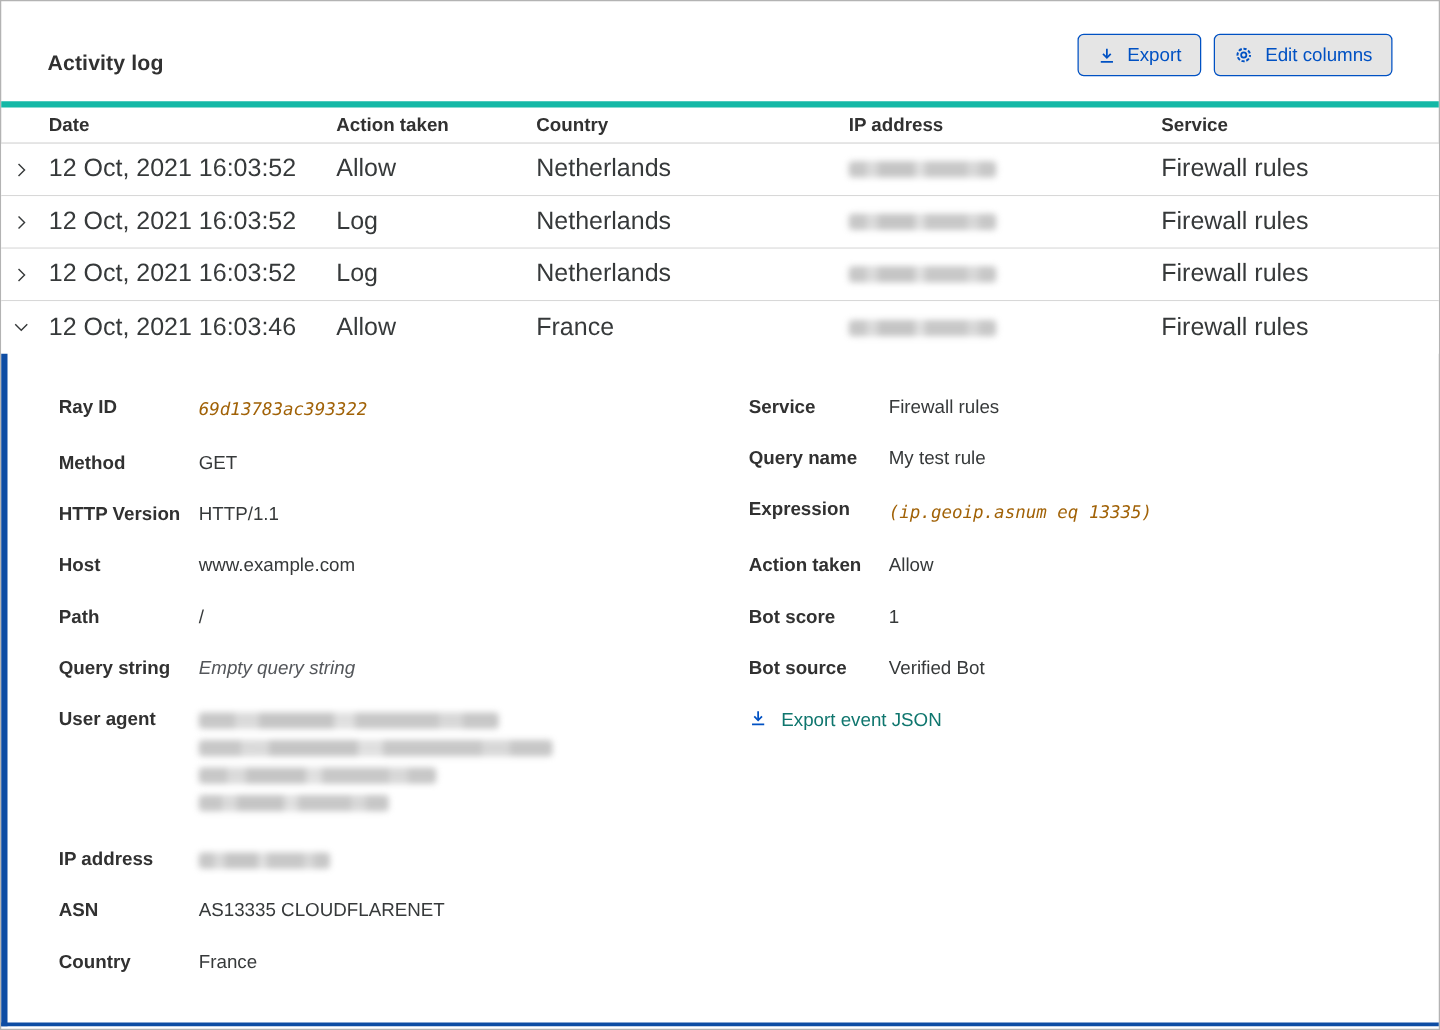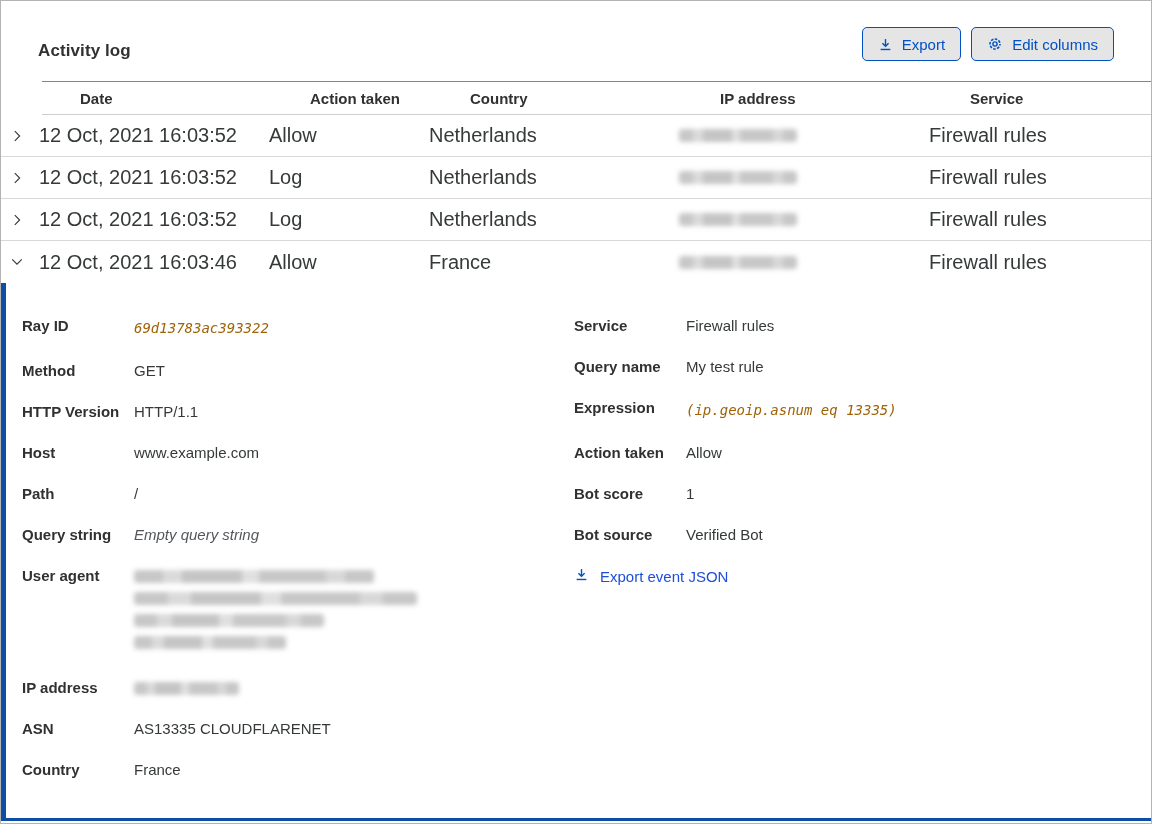--- a/index.html
+++ b/index.html
@@ -50,26 +50,25 @@
   }
   .btn svg { display: block; }
   
   .thead, .row {
     display: grid;
     grid-template-columns: 38px 230px 160px 250px 250px 1fr;
     align-items: center;
   }
   .thead {
     height: 34px;
-    border-top: 1px solid #14b8a6;
+    border-top: 5px solid #14b8a6;
     border-bottom: 1px solid #cfcfcf;
     font-weight: 700;
     font-size: 15px;
     color: #313131;
-    margin-left: 41px;
   }
   .row {
     height: 42px;
     border-bottom: 1px solid #d8d8d8;
     font-size: 20px;
     cursor: pointer;
     background: #fff;
   }
   .row.expanded { border-bottom: none; }
   .cell-chev {
@@ -87,21 +86,21 @@
     filter: blur(2.5px);
   }
   .blur-ip { width: 118px; }
   .blur-line { margin-bottom: 9px; }
   
   .detail {
     flex: 1 1 auto;
     border-left: 5px solid #0e4da4;
     border-bottom: 3px solid #0e4da4;
     margin-bottom: 2px;
-    padding: 32px 37px 10px 16px;
+    padding: 32px 37px 10px 41px;
     display: flex;
     gap: 32px;
     overflow: hidden;
   }
   .dcol-left  { width: 520px; flex: 0 0 auto; }
   .dcol-right { flex: 1 1 auto; }
   .field { display: flex; margin-bottom: 19px; font-size: 15px; line-height: 22px; }
   .field .lbl {
     width: 112px;
     flex: 0 0 auto;
@@ -118,21 +117,21 @@
   }
   .val.wrap {
     max-width: 256px;
     word-break: break-all;
   }
   .val.italic { font-style: italic; color: #53565a; }
   .export-json {
     display: inline-flex;
     align-items: center;
     gap: 11px;
-    color: #1d4ed8;
+    color: #0f766e;
     font-size: 15px;
     text-decoration: none;
     margin-top: 2px;
     cursor: pointer;
   }
 </style>
 </head>
 <body>
 
 <div class="page">

